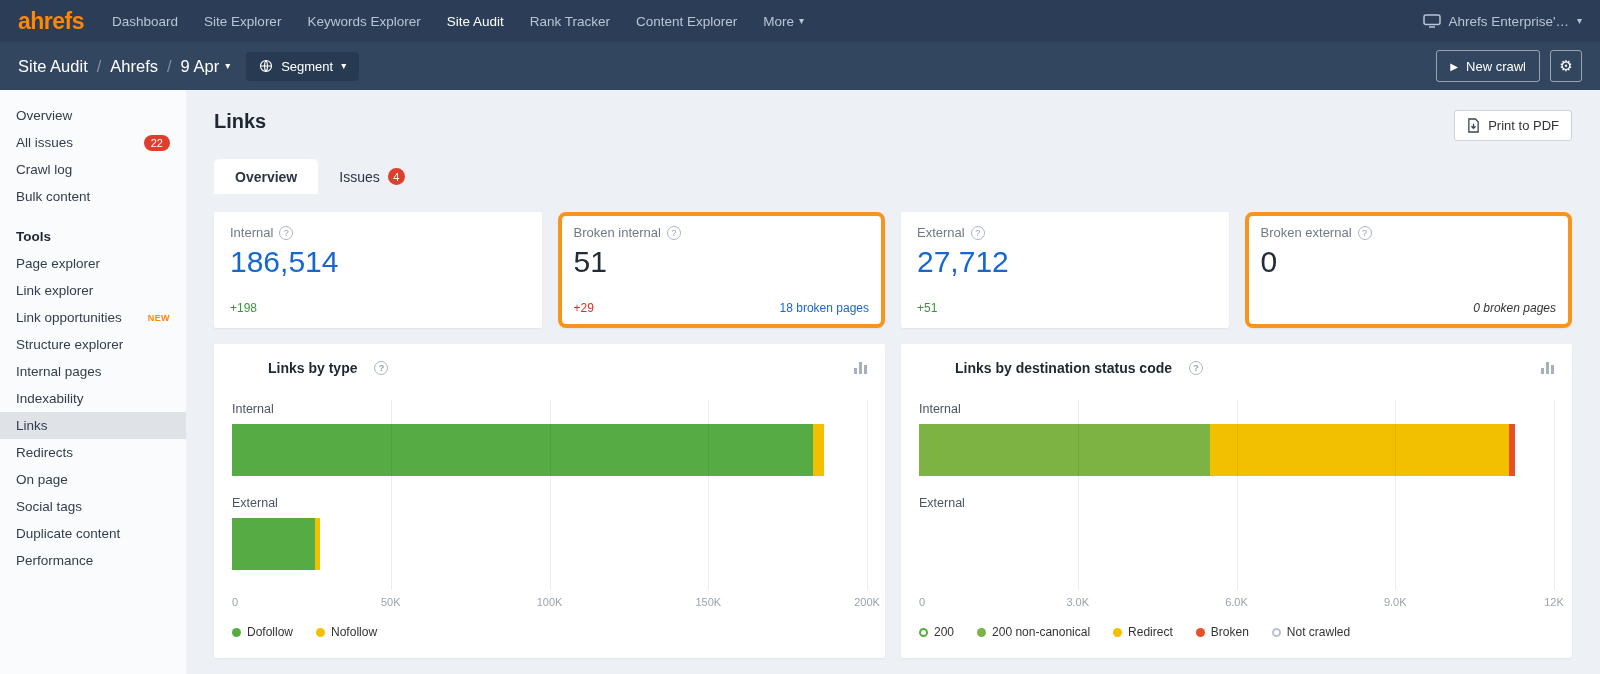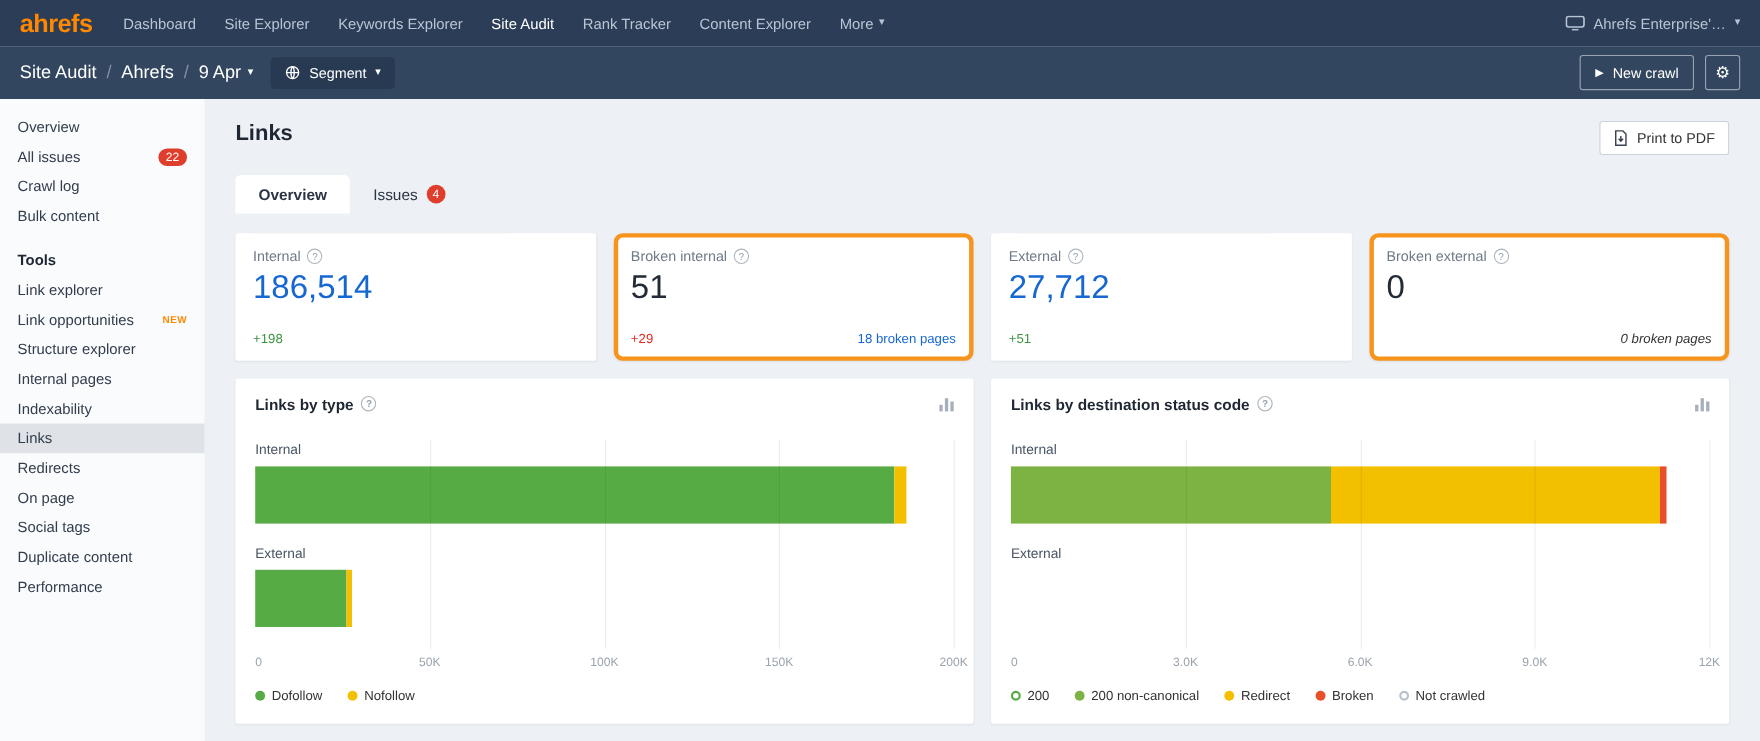--- a/index.html
+++ b/index.html
@@ -61,21 +61,21 @@
   .stat-value.blue { color:#1667d1; }
   .stat-foot { margin-top:auto; display:flex; justify-content:space-between; font-size:12px; }
   .delta.green { color:#3a9440; } .delta.red { color:#e02b20; }
   .foot-link { color:#1667d1; cursor:pointer; }
   .foot-note { color:#333;font-style:italic; }
 
   
   .charts { display:grid; grid-template-columns:1fr 1fr; gap:16px; margin-top:16px; }
   .chart-card { background:#fff; box-shadow:0 1px 2px rgba(0,0,0,0.06); padding:16px 18px 10px; height:314px; border-radius:2px; }
   .chart-head { display:flex; align-items:center; }
-  .chart-title { font-size:14px; font-weight:bold; color:#1e2732; display:flex; gap:7px; }
+  .chart-title { font-size:14px; font-weight:bold; color:#1e2732; display:flex; align-items:center; gap:17px;margin-left:36px; }
   .chart-toggle { margin-left:auto; display:flex; align-items:flex-end; gap:2px; cursor:pointer; height:12px; }
   .chart-toggle i { display:block; width:3px; background:#a7b0ba; }
   .chart-toggle i:nth-child(1){height:6px} .chart-toggle i:nth-child(2){height:12px} .chart-toggle i:nth-child(3){height:9px}
 
   .plot { position:relative; height:190px; margin-top:24px; }
   .grid { position:absolute; inset:0; z-index:2; pointer-events:none; }
   .grid i { position:absolute; top:0; bottom:0; width:1px; background:rgba(30,40,50,0.09); }
   .grid i:nth-child(1){left:25%} .grid i:nth-child(2){left:50%}
   .grid i:nth-child(3){left:75%} .grid i:nth-child(4){left:100%}
   .cat-label { font-size:12.5px; color:#4a5563; }
@@ -175,20 +175,23 @@
     </div>
     <div class="side-item">
         <span>Crawl log</span>
       </div>
     <div class="side-item">
         <span>Bulk content</span>
       </div>
 
     <div class="side-heading">Tools</div>
     <div class="side-item">
+        <span>Page explorer</span>
+      </div>
+    <div class="side-item">
         <span>Link explorer</span>
       </div>
     <div class="side-item">
       <span>Link opportunities</span>
       <span class="tag-new">NEW</span>
     </div>
     <div class="side-item">
         <span>Structure explorer</span>
       </div>
 

